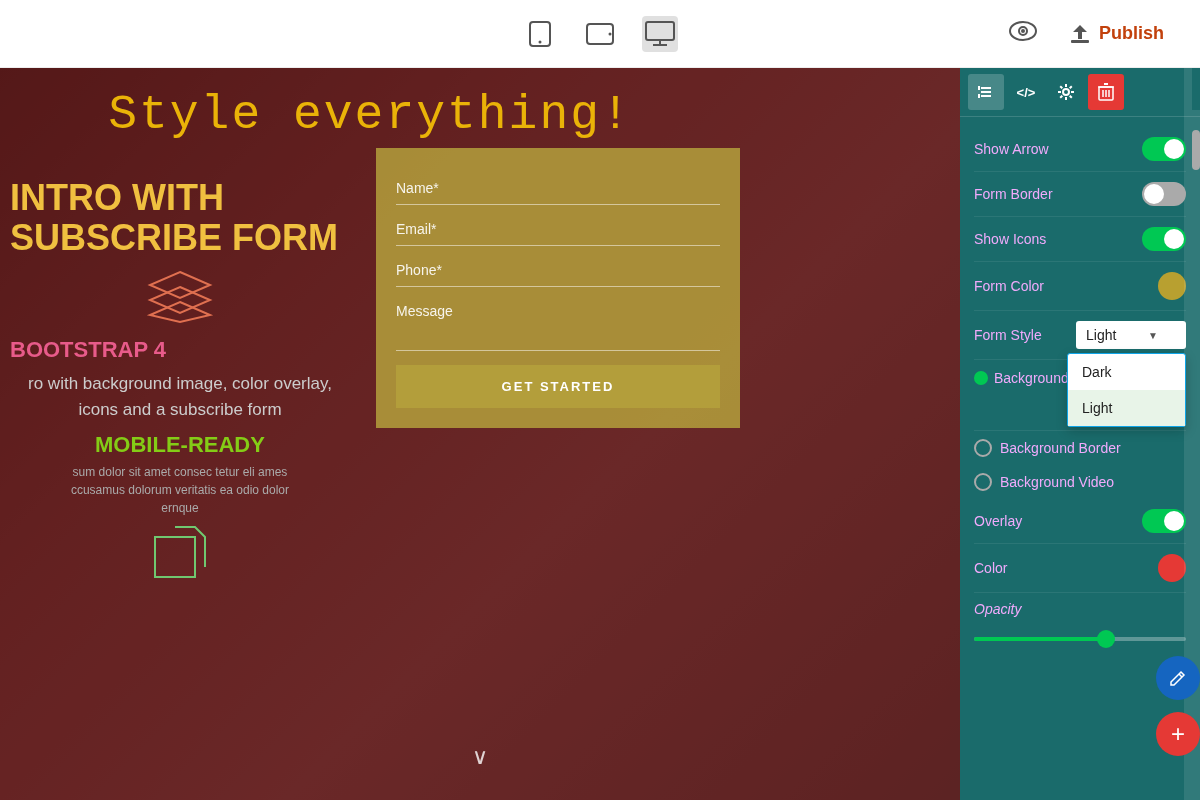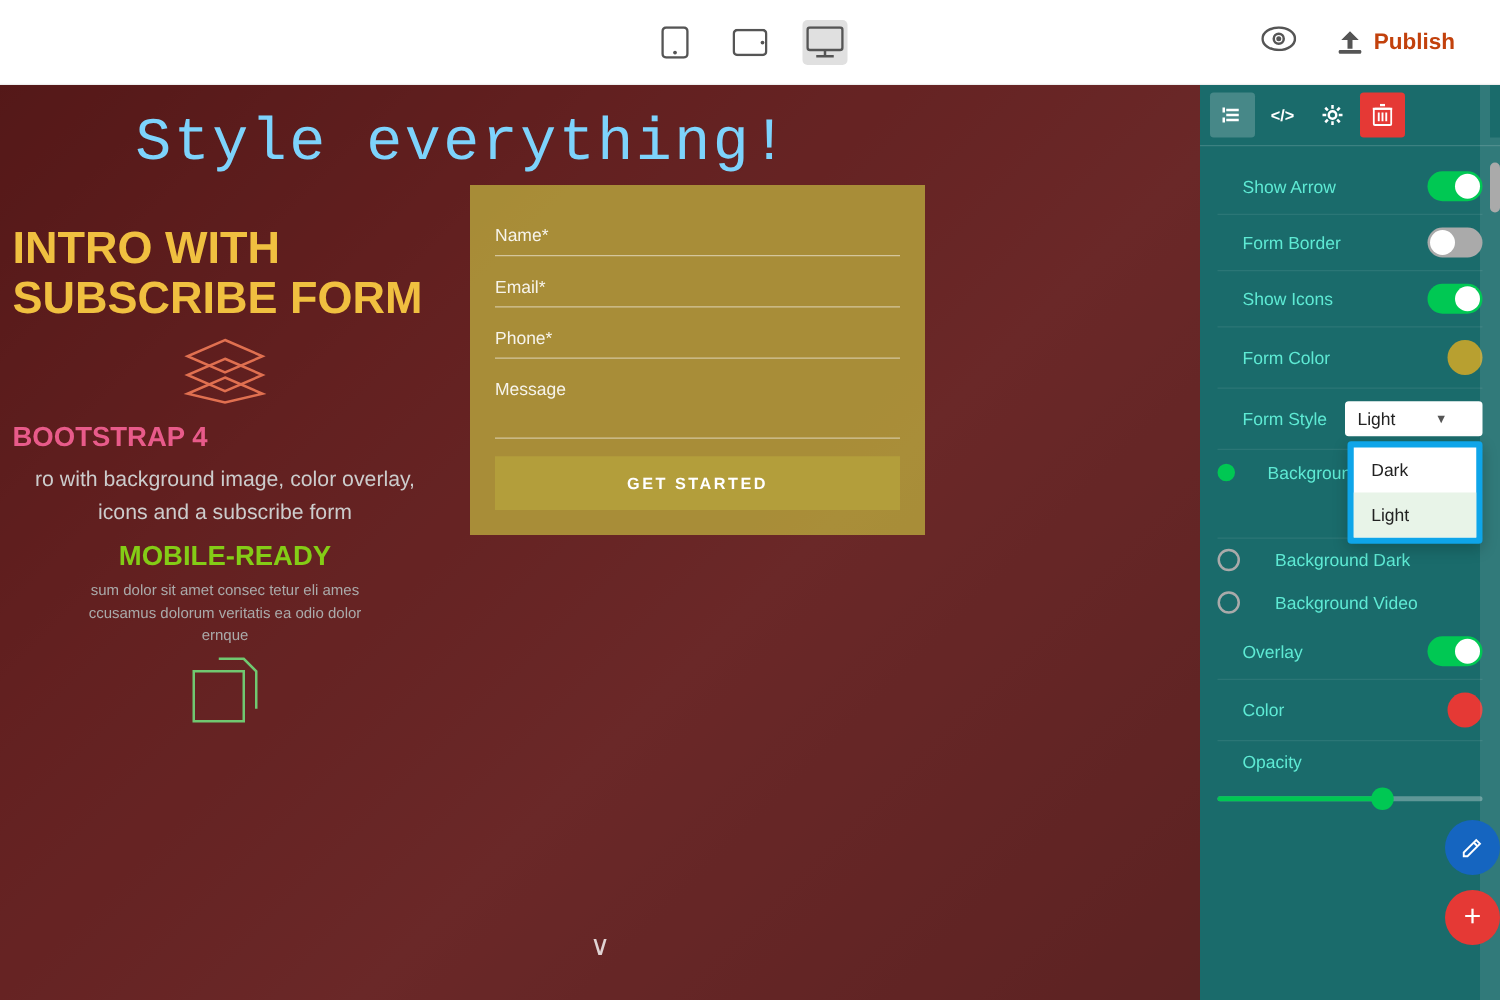--- a/index.html
+++ b/index.html
@@ -81,21 +81,21 @@
       content: '';
       position: absolute;
       inset: 0;
       background: rgba(80, 20, 20, 0.55);
     }
     .hero-title {
       font-size: 48px;
       font-family: 'Courier New', monospace;
       font-weight: normal;
       text-align: center;
-      color: #7dd3fc;
+      color: #eab308;
       margin-bottom: 10px;
       letter-spacing: 2px;
     }
     .intro-title {
       color: #f0c040;
       font-size: 36px;
       font-weight: bold;
       line-height: 1.1;
       margin-bottom: 10px;
     }
@@ -210,23 +210,22 @@
 
     .panel-row {
       display: flex;
       align-items: center;
       justify-content: space-between;
       padding: 10px 0;
       border-bottom: 1px solid rgba(255,255,255,0.08);
       font-size: 14px;
     }
     .panel-label {
-      color: #5eead4;
+      color: #f0abfc;
       font-size: 14px;
-      margin-left: 20px;
     }
 
     
     .toggle {
       width: 44px;
       height: 24px;
       border-radius: 12px;
       position: relative;
       cursor: pointer;
     }
@@ -255,23 +254,23 @@
 
     
     .dropdown-container {
       position: relative;
     }
 
     
     .dropdown-popup {
       position: absolute;
       background: #fff;
-      border: 5px solid #0ea5e9;
+      border: 1px solid #0ea5e9;
       border-radius: 3px;
-      width: 108px;
+      width: 119px;
       z-index: 200;
       box-shadow: 0 4px 12px rgba(0,0,0,0.2);
       top: 32px;
       right: 0;
     }
     .dropdown-popup-item {
       padding: 10px 14px;
       font-size: 14px;
       color: #222;
       cursor: pointer;
@@ -563,40 +562,40 @@
         <div class="thumbnail-area">
           <div style="width:100%;height:100%;background:linear-gradient(135deg,#222 0%,#444 50%,#666 100%);display:flex;align-items:center;justify-content:center;">
             <div style="width:60%;height:60%;background:rgba(255,255,255,0.1);border-radius:2px;"></div>
           </div>
         </div>
       </div>
 
 
       <div class="radio-row">
         <div class="radio-circle"></div>
-        <span class="panel-label">Background Dark</span>
+        <span class="panel-label">Background Border</span>
       </div>
 
       <div class="radio-row">
         <div class="radio-circle"></div>
         <span class="panel-label">Background Video</span>
       </div>
 
       <div class="panel-row">
         <span class="panel-label">Overlay</span>
         <div class="toggle on"></div>
       </div>
 
       <div class="panel-row">
         <span class="panel-label">Color</span>
         <div class="color-swatch" style="background:#e53935;"></div>
       </div>
 
       <div>
-        <div class="panel-label" style="padding:8px 0 4px;">Opacity</div>
+        <div class="panel-label" style="padding:8px 0 4px;font-style:italic;">Opacity</div>
         <div class="slider-container">
           <div class="slider-track">
             <div class="slider-fill"></div>
             <div class="slider-thumb"></div>
           </div>
         </div>
       </div>
 
     </div>
 

